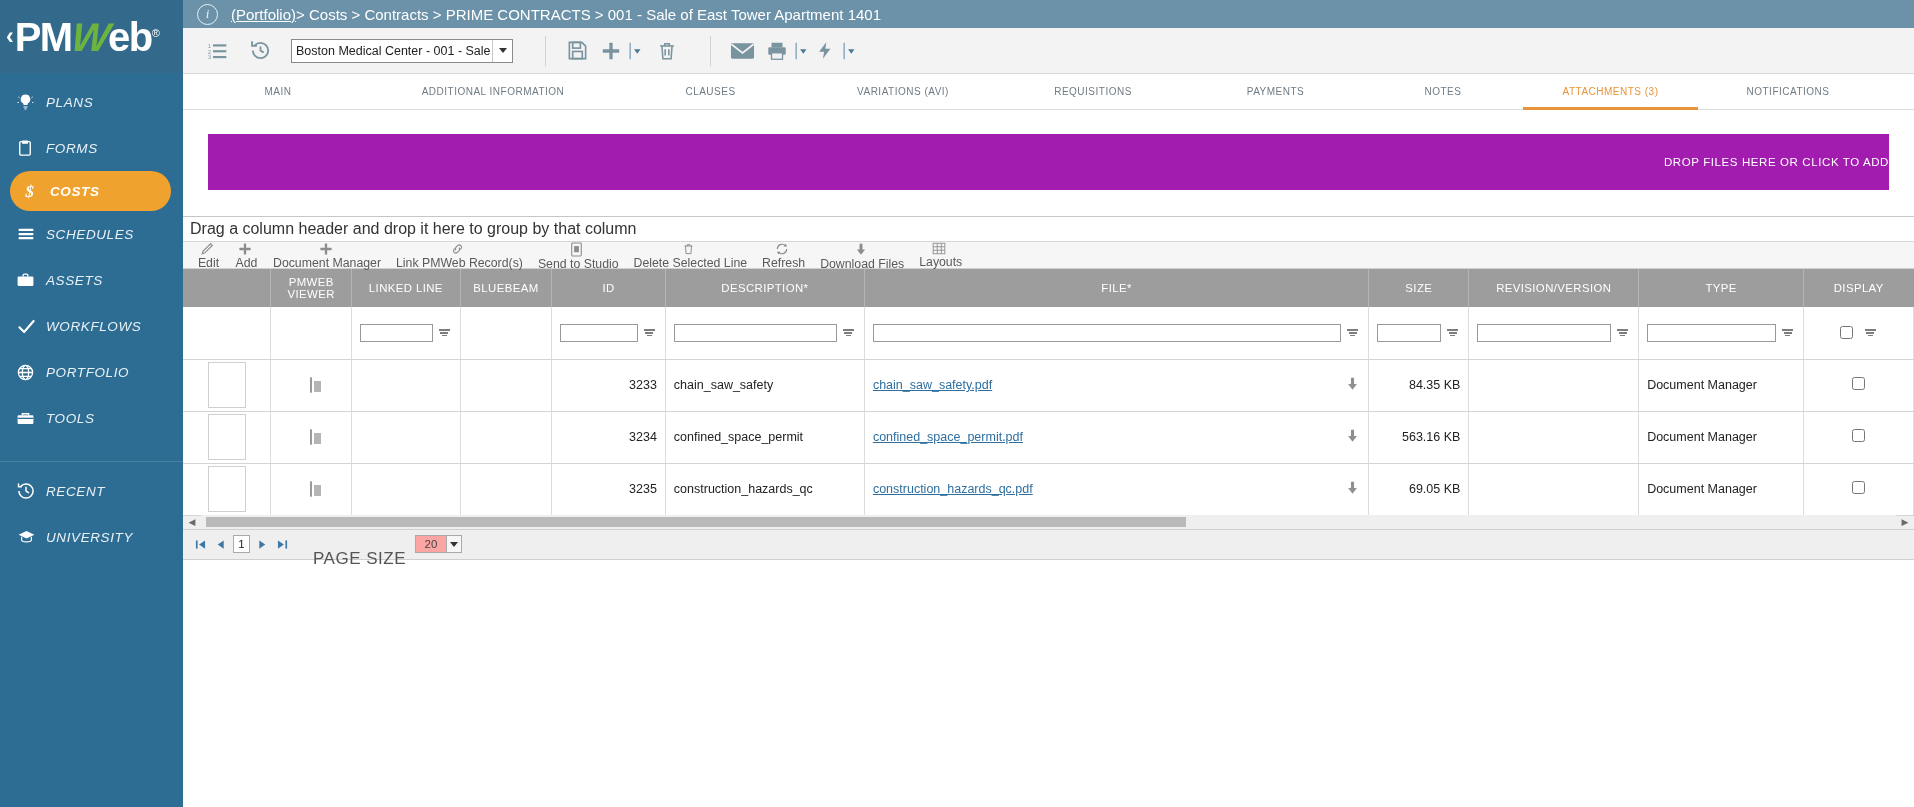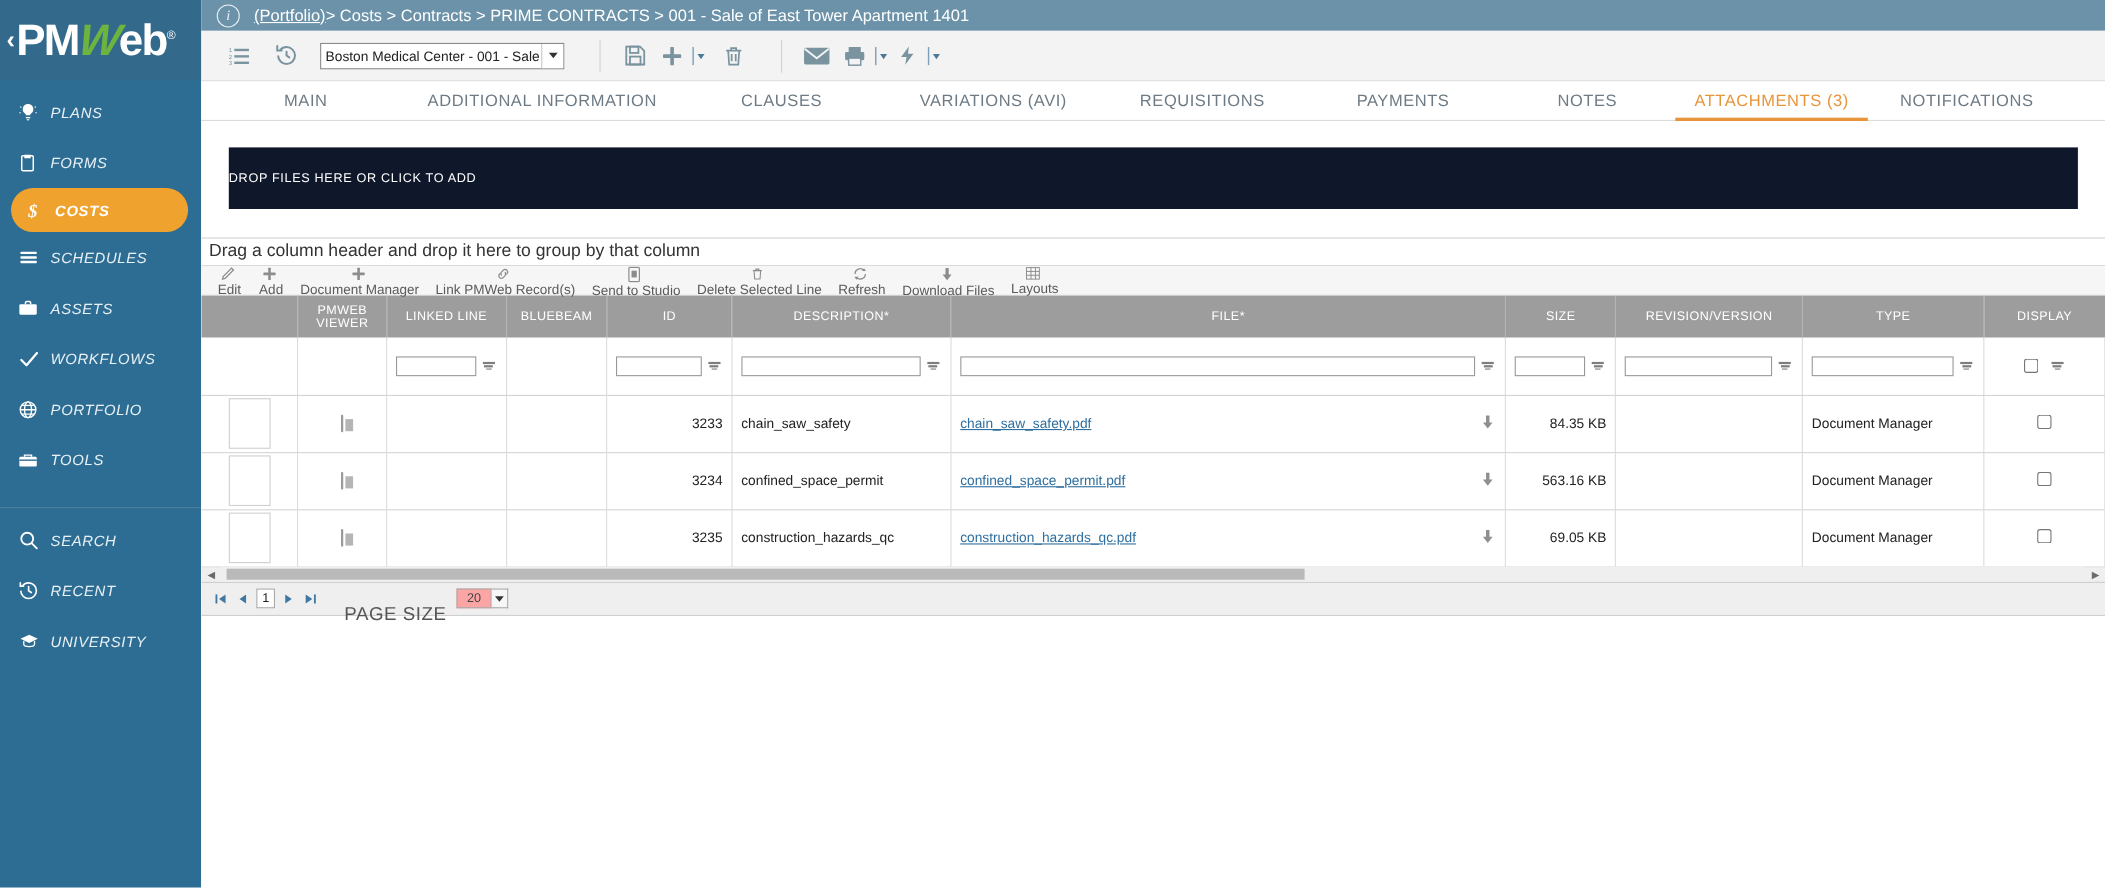--- a/index.html
+++ b/index.html
@@ -126,38 +126,38 @@
 
   .tabs {
     height: 36px; background: #fff;
     border-bottom: 1px solid #dcdcdc;
     display: flex; align-items: stretch;
     flex: 0 0 36px;
     padding: 0 0 0 0;
   }
   .tab {
     display: flex; align-items: center; justify-content: center;
-    font-size: 15px; letter-spacing: 0.5px;
+    font-size: 10px; letter-spacing: 0.5px;
     color: #6e7b85; cursor: pointer;
     white-space: nowrap;
     position: relative;
     flex: 0 0 auto;
   }
   .tab.active { color: #e8943a; }
   .tab.active::after {
     content: ""; position: absolute; left: 0; right: 0; bottom: -1px;
     height: 3px; background: #e8943a;
   }
 
   .content { flex: 1; overflow: hidden; background: #fff; position: relative; }
 
   .dropzone {
     margin: 24px 25px 0 25px;
-    height: 56px; background: #0f172a;
-    display: flex; align-items: center; justify-content: flex-start;
+    height: 56px; background: #a21caf;
+    display: flex; align-items: center; justify-content: flex-end;
     color: #ffffff; font-size: 11.5px; letter-spacing: 0.6px;
     cursor: pointer;
   }
 
   .grid-wrap {
     margin: 26px 0 0 0;
     border-top: 1px solid #c6c6c6;
   }
   .group-bar {
     height: 25px; background: #fff;
@@ -369,29 +369,20 @@
               <rect x="2" y="11" width="20" height="1.6" fill="#2e6d93"></rect>
             </svg>
         </span>
         <span>TOOLS</span>
       </div>
 
       <div class="nav-sep"></div>
       <div class="nav-divider"></div>
 
 
-      <div class="nav-item">
-        <span class="ic">
-          <svg width="20" height="20" viewBox="0 0 24 24" fill="none" stroke="#fff" stroke-width="2">
-              <circle cx="10.5" cy="10.5" r="6.5"></circle>
-              <path d="M15.5 15.5L21 21" stroke-linecap="round"></path>
-            </svg>
-        </span>
-        <span>SEARCH</span>
-      </div>
 
       <div class="nav-item">
         <span class="ic">
           <svg width="20" height="20" viewBox="0 0 24 24" fill="none" stroke="#fff" stroke-width="1.8">
               <path d="M3.5 12a8.5 8.5 0 108.5-8.5A8.4 8.4 0 005.5 6.5"></path>
               <path d="M3 3.5V7h3.5" stroke-linecap="round"></path>
               <path d="M12 7.5V12l3 2" stroke-linecap="round"></path>
             </svg>
         </span>
         <span>RECENT</span>

